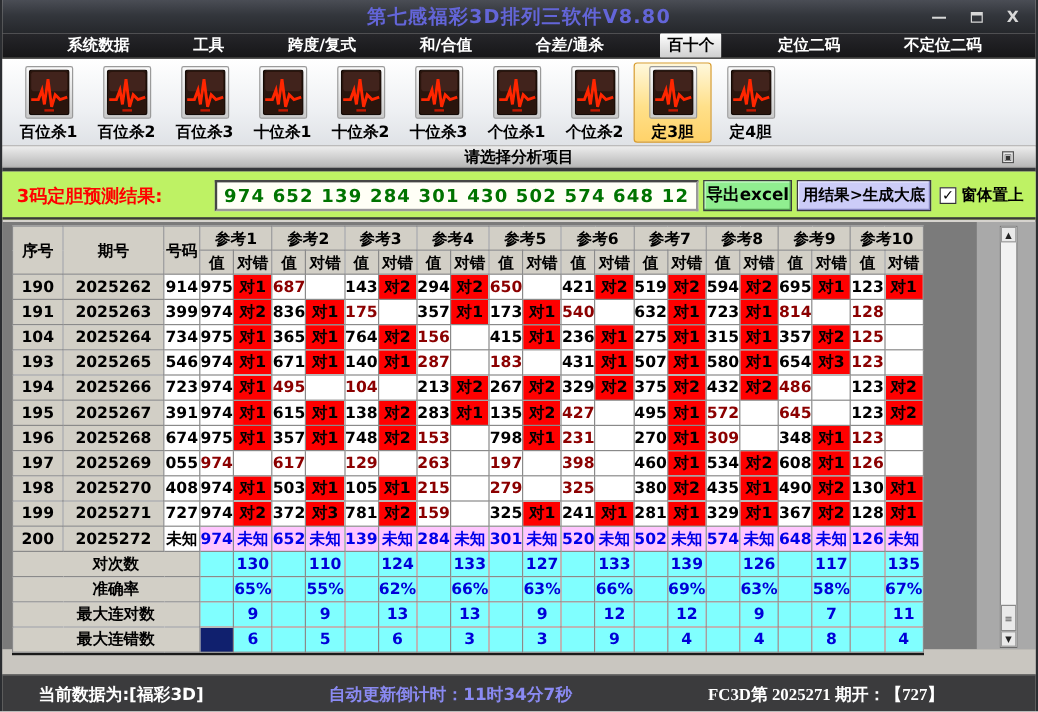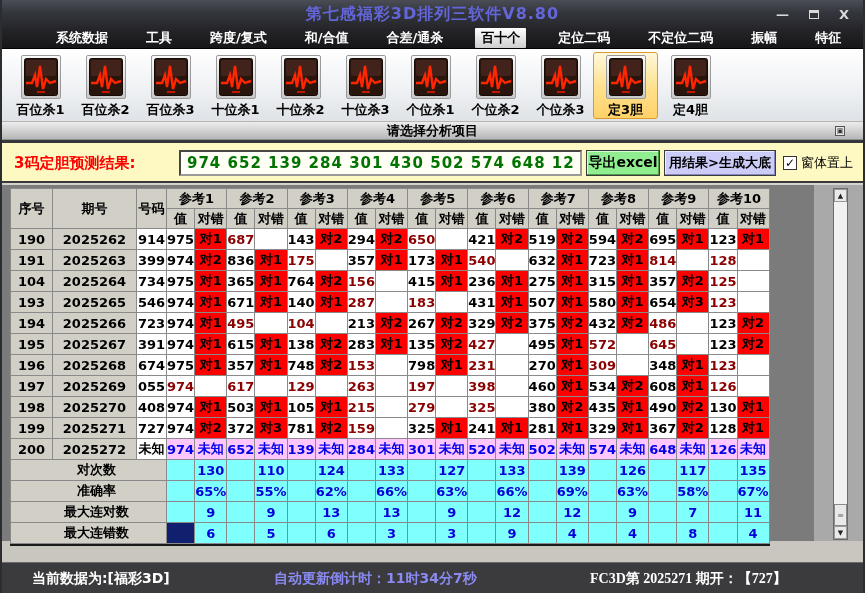--- a/index.html
+++ b/index.html
@@ -15,21 +15,21 @@
   .title { color:#6365d8; font-weight:bold; font-size:16px; letter-spacing:1px; }
   .wincontrols { position:absolute; right:14px; top:0; height:28px; display:flex;
     align-items:center; gap:20px; color:#d8d8d8; font-size:13px; font-weight:bold; }
   .wincontrols span { cursor:default; }
   .maxbox { display:inline-block; width:10px; height:9px; border:1px solid #d8d8d8;
     border-top:3px solid #d8d8d8; }
 
   
   .menubar { position:absolute; left:0; top:28px; width:100%; height:21px;
     background:linear-gradient(180deg,#26262a,#161618); border-bottom:1px solid #000;
-    display:flex; align-items:center; padding:0 0 0 48px; gap:26px; }
+    display:flex; align-items:center; padding:0 0 0 48px; gap:41px; }
   .menu-item { color:#fff; font-size:13px; font-weight:bold; padding:1px 6px; cursor:default; white-space:nowrap; }
   .menu-item.active { background:linear-gradient(180deg,#ffffff,#cfcfcf); color:#000; border-radius:1px; }
 
   
   .ribbon { position:absolute; left:0; top:49px; width:100%; height:73px;
     background:linear-gradient(180deg,#ffffff 0%,#eef0f3 60%,#dfe2e6 100%);
     border-bottom:1px solid #b5b5b5; display:flex; align-items:flex-start; padding:3px 0 0 6px; }
   .tool-btn { width:65px; height:67px; display:flex; flex-direction:column; align-items:center;
     justify-content:space-between; padding-top:2px; border:1px solid transparent; border-radius:3px; }
   .tool-btn.active { background:linear-gradient(180deg,#fff8dc 0%,#ffe08a 55%,#ffd269 100%);
@@ -41,34 +41,34 @@
 
   .ribbon-hint { position:absolute; left:0; top:122px; width:100%; height:18px;
     background:linear-gradient(180deg,#ededed,#b7b7b7); border-bottom:1px solid #8f8f8f;
     display:flex; align-items:center; justify-content:center; }
   .ribbon-hint .hint-text { font-size:13px; font-weight:bold; color:#000; }
   .launcher { position:absolute; right:18px; top:4px; width:10px; height:10px;
     border:1px solid #555; background:#e8e8e8; font-size:7px; line-height:8px; text-align:center; color:#333; }
   .darkline { position:absolute; left:0; top:140px; width:100%; height:3px; background:#35373b; }
 
   
-  .predbar { position:absolute; left:0; top:143px; width:100%; height:40px; background:#fef9c3;
+  .predbar { position:absolute; left:0; top:143px; width:100%; height:40px; background:#bef264;
     border-bottom:2px solid #3a3a3a; }
   .pred-label { position:absolute; left:12px; top:11px; color:#ff0000; font-weight:bold; font-size:15px; }
   .pred-input { position:absolute; left:177px; top:7px; width:403px; height:26px; background:#fffff6;
     border:2px inset #9a9a9a; color:#007300; font-weight:bold; font-size:15px; padding:2px 6px;
     font-family:"DejaVu Sans","Liberation Sans",sans-serif; letter-spacing:1px; }
   .btn { position:absolute; top:7px; height:26px; border:1px solid #3c3c3c; font-weight:bold;
     font-size:14px; color:#000; display:flex; align-items:center; justify-content:center; cursor:default; }
   .btn-export { left:584px; width:74px; background:#90ee90; box-shadow:inset -1px -1px 0 #4f9c4f, inset 1px 1px 0 #d2ffd2; }
   .btn-generate { left:662px; width:112px; background:#ccccf8; box-shadow:inset -1px -1px 0 #8787c2, inset 1px 1px 0 #ececff; font-size:13px; }
   .chk-wrap { position:absolute; left:781px; top:11px; display:flex; align-items:center; gap:4px; }
   .chk { width:14px; height:14px; background:#fff; border:1px solid #333; font-size:12px;
     line-height:13px; text-align:center; font-weight:bold; color:#000; }
-  .chk-label { font-size:13px; font-weight:normal; color:#000; white-space:nowrap; }
+  .chk-label { font-size:13px; font-weight:bold; color:#000; white-space:nowrap; }
 
   
   .tablearea { position:absolute; left:0; top:185px; width:100%; height:377px; background:#7b7b7b; }
   .belowband { position:absolute; left:0; top:356px; width:100%; height:21px; background:#c9c6c0; }
   .rightpanel { position:absolute; left:812px; top:0px; width:49px; height:356px; background:#a9a9a9; }
 
   table#grid { position:absolute; left:8px; top:3px; border-collapse:collapse; table-layout:fixed;
     background:#fff; border:1px solid #000; box-shadow:0 2px 0 #1a1a1a; }
   #grid th, #grid td { border:1px solid #8a8a8a; text-align:center; vertical-align:middle;
     font-weight:bold; overflow:hidden; white-space:nowrap; }
@@ -215,31 +215,20 @@
         <span class="tool-icon">
           <svg viewBox="0 0 34 38">
             <rect x="0.5" y="0.5" width="33" height="37" rx="2" fill="#2a150d" stroke="#140a06"></rect>
             <rect x="2" y="2" width="30" height="16" rx="2" fill="#53302a" opacity="0.55"></rect>
             <polyline points="2,25 8,25 11,17 13,29 16,8 19,31 22,21 26,25 32,23" fill="none" stroke="#ff2600" stroke-width="2.4"></polyline>
             <rect x="13" y="33" width="8" height="2" fill="#c01800"></rect>
           </svg>
         </span>
         <span class="tool-label">个位杀2</span>
       </div>
-      <div class="tool-btn">
-        <span class="tool-icon">
-          <svg viewBox="0 0 34 38">
-            <rect x="0.5" y="0.5" width="33" height="37" rx="2" fill="#2a150d" stroke="#140a06"></rect>
-            <rect x="2" y="2" width="30" height="16" rx="2" fill="#53302a" opacity="0.55"></rect>
-            <polyline points="2,25 8,25 11,17 13,29 16,8 19,31 22,21 26,25 32,23" fill="none" stroke="#ff2600" stroke-width="2.4"></polyline>
-            <rect x="13" y="33" width="8" height="2" fill="#c01800"></rect>
-          </svg>
-        </span>
-        <span class="tool-label">个位杀3</span>
-      </div>
       <div class="tool-btn active">
         <span class="tool-icon">
           <svg viewBox="0 0 34 38">
             <rect x="0.5" y="0.5" width="33" height="37" rx="2" fill="#2a150d" stroke="#140a06"></rect>
             <rect x="2" y="2" width="30" height="16" rx="2" fill="#53302a" opacity="0.55"></rect>
             <polyline points="2,25 8,25 11,17 13,29 16,8 19,31 22,21 26,25 32,23" fill="none" stroke="#ff2600" stroke-width="2.4"></polyline>
             <rect x="13" y="33" width="8" height="2" fill="#c01800"></rect>
           </svg>
         </span>
         <span class="tool-label">定3胆</span>

